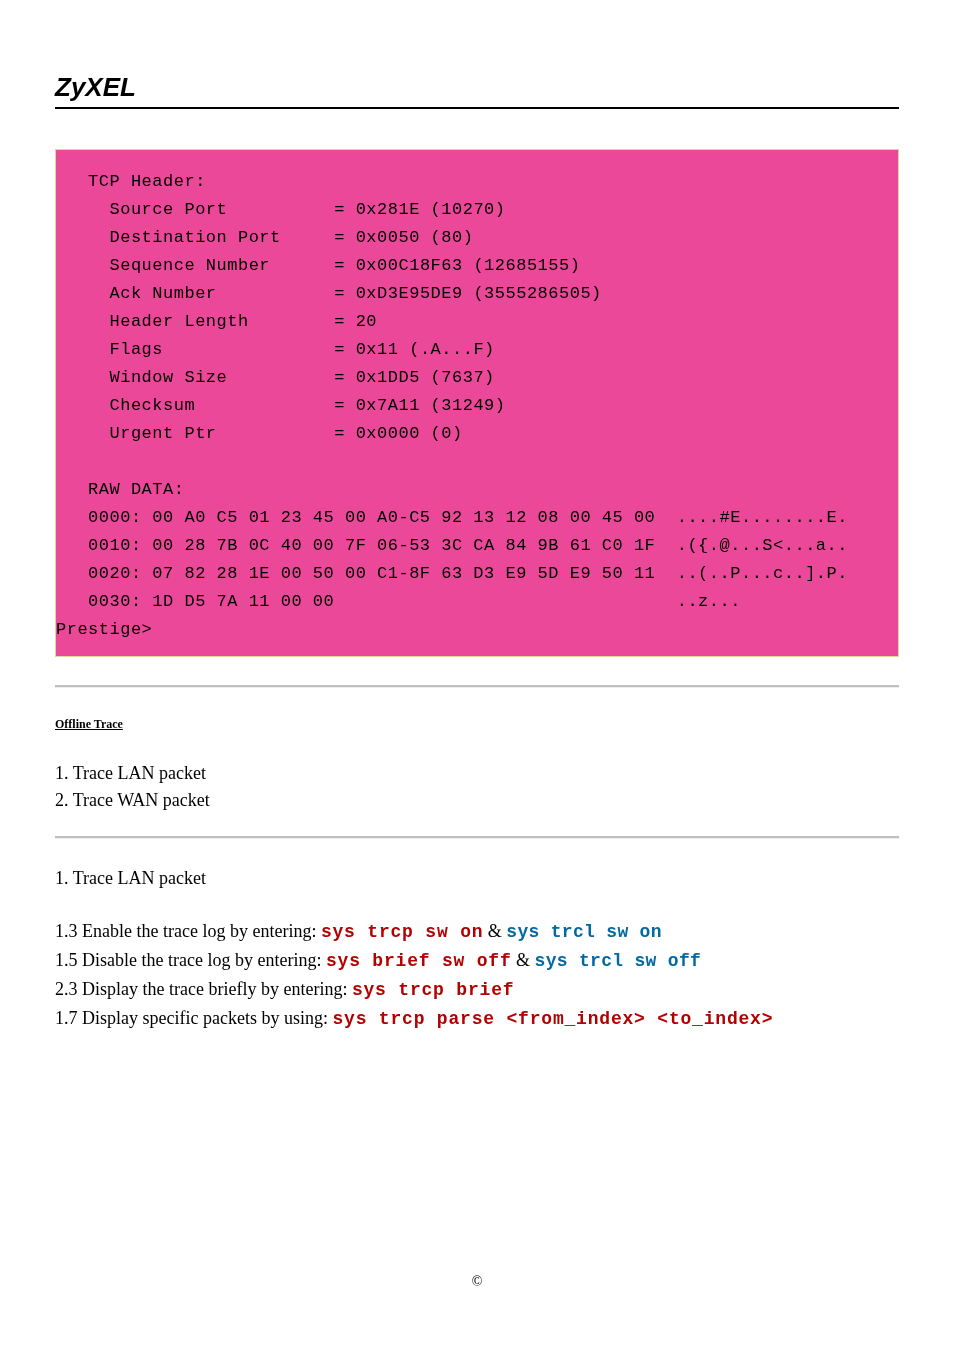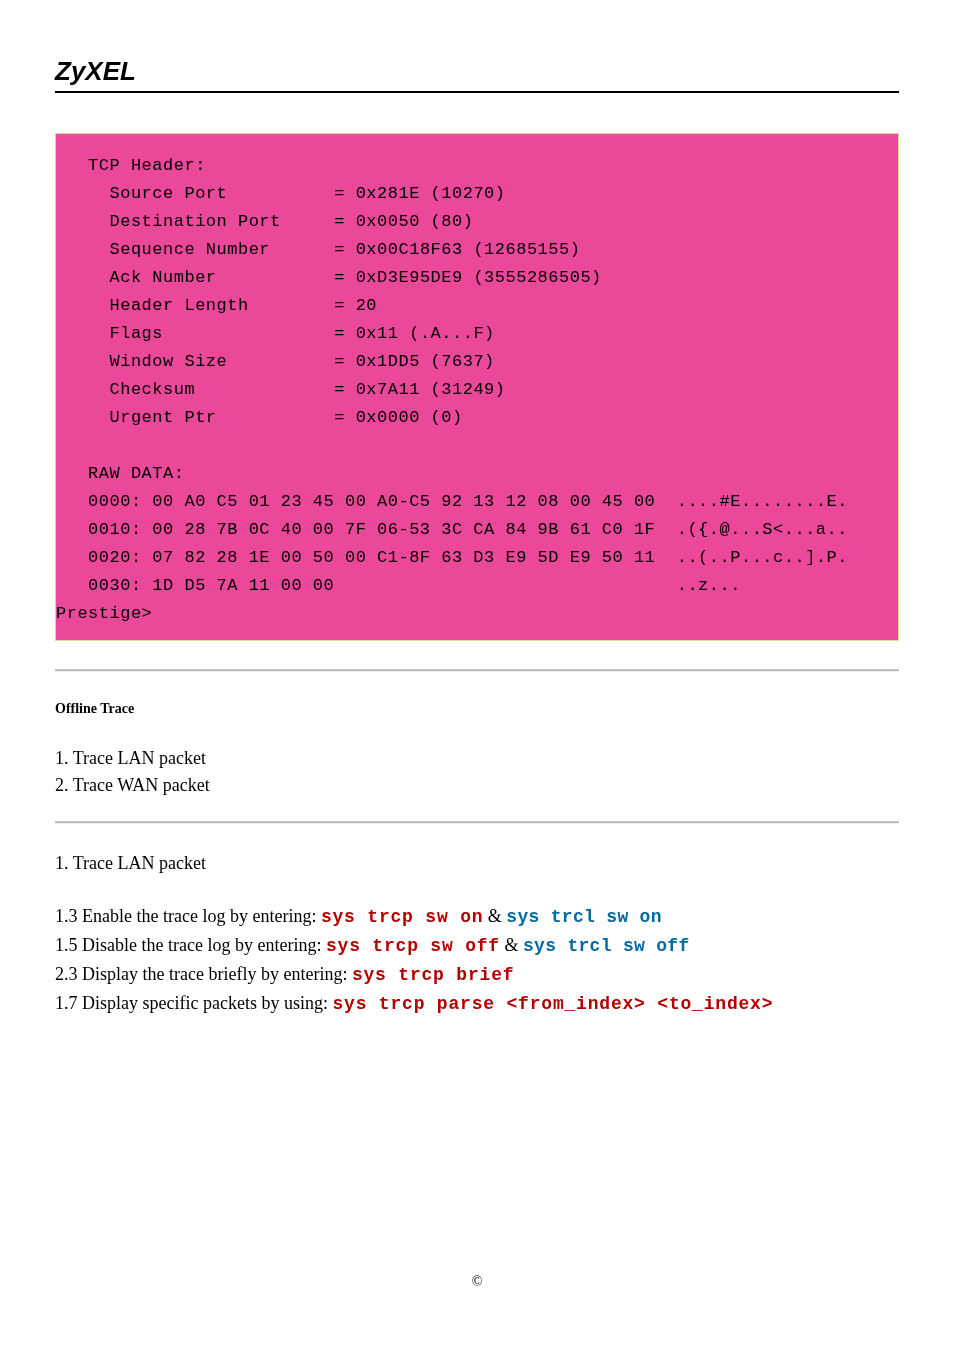--- a/index.html
+++ b/index.html
@@ -7,21 +7,21 @@
     padding: 0;
     background: #fff;
     font-family: "Times New Roman", serif;
     font-size: 18px;
     color: #000;
     width: 954px;
     height: 1350px;
     position: relative;
   }
   .page {
-    padding: 56px 55px 40px 55px;
+    padding: 72px 55px 40px 55px;
   }
   .brand {
     font-family: "Arial Black", Arial, sans-serif;
     font-weight: 900;
     font-style: italic;
     font-size: 26px;
     padding-bottom: 4px;
     letter-spacing: 0px;
   }
   .brand-rule {
@@ -41,22 +41,23 @@
     color: #000;
   }
   .section-rule {
     margin: 28px 0 30px 0;
     border: none;
     border-top: 2px solid #bfbfbf;
     box-shadow: 0 1px 0 #eee;
   }
   .heading-offline {
     font-weight: bold;
-    font-size: 14px;
+    font-size: 12px;
     margin: 0 0 28px 0;
+    text-decoration: underline;
   }
   .plain-list {
     margin: 0 0 22px 0;
     line-height: 27px;
   }
   .section-rule2 {
     margin: 18px 0 30px 0;
     border: none;
     border-top: 2px solid #bfbfbf;
     box-shadow: 0 1px 0 #eee;
@@ -126,19 +127,19 @@
     <div>1. Trace LAN packet</div>
     <div>2. Trace WAN packet</div>
   </div>
 
   <hr class="section-rule2">
 
   <div class="subhead">1. Trace LAN packet</div>
 
   <div>
     <div class="step"><span>1.3 Enable the trace log by entering: </span><span class="cmd">sys trcp sw on</span><span class="amp"> &amp; </span><span class="cmd-bold">sys trcl sw on</span></div>
-    <div class="step"><span>1.5 Disable the trace log by entering: </span><span class="cmd">sys trcp sw off</span><span class="amp"> &amp; </span><span class="cmd-bold">sys trcl sw off</span></div>
+    <div class="step"><span>1.5 Disable the trace log by entering: </span><span class="cmd">sys brief sw off</span><span class="amp"> &amp; </span><span class="cmd-bold">sys trcl sw off</span></div>
     <div class="step"><span>2.3 Display the trace briefly by entering: </span><span class="cmd">sys trcp brief</span></div>
     <div class="step"><span>1.7 Display specific packets by using: </span><span class="cmd">sys trcp parse &lt;from_index&gt; &lt;to_index&gt;</span></div>
   </div>
 </div>
 
 <div class="footer">©</div>
 
 </body></html>

